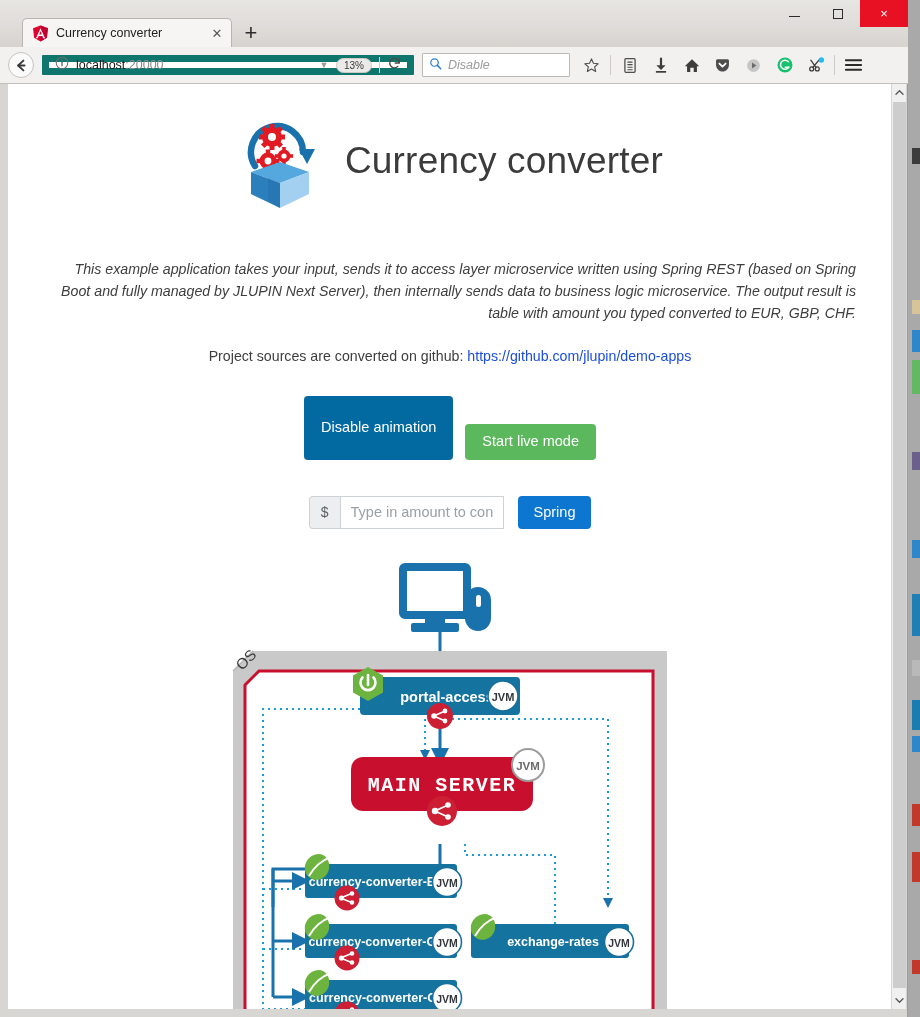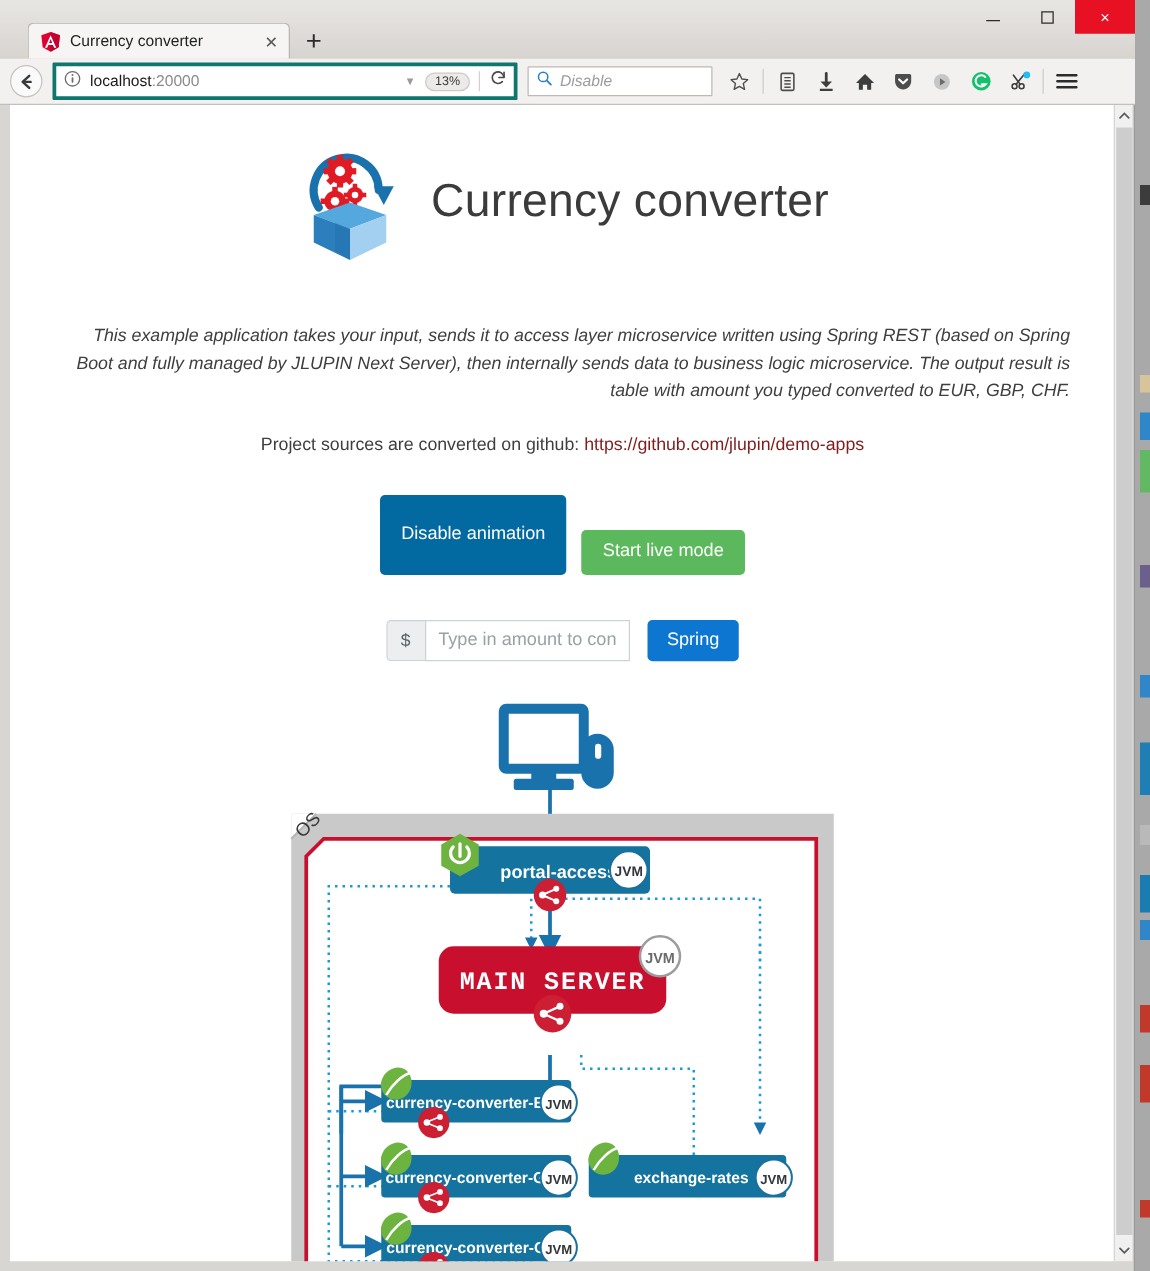--- a/index.html
+++ b/index.html
@@ -62,21 +62,21 @@
     position: absolute; left: 0; top: 47px; width: 908px; height: 37px;
     background: #f3f1ef; border-bottom: 1px solid #c3c0bc;
     display: flex; align-items: center; padding: 0 8px;
   }
   .backbtn {
     width: 26px; height: 26px; border-radius: 50%; border: 1px solid #c6c3bf;
     background: #fbfafa; display: flex; align-items: center; justify-content: center;
     margin-right: 8px; flex: 0 0 26px;
   }
   .urlbar {
-    flex: 0 0 372px; height: 30px; background: #fff; border: 3px solid #0f766e;
+    flex: 0 0 372px; height: 20px; background: #fff; border: 7px solid #0f766e;
     display: flex; align-items: center; padding: 0 2px 0 6px; border-radius: 1px;
   }
   .urlbar .ico-info { flex: 0 0 15px; margin-right: 6px; }
   .url-text { flex: 1 1 auto; font-size: 12.5px; color: #2b2b2b; white-space: nowrap; overflow: hidden; }
   .url-text .host { color: #1b1b1b; }
   .url-text .port { color: #8b8b8b; }
   .url-chev { flex: 0 0 16px; text-align: center; color: #9a9a9a; font-size: 9px; }
   .zoom-badge {
     flex: 0 0 auto; font-size: 10px; color: #3b3b3b; background: #eceae8;
     border: 1px solid #cdcac6; border-radius: 9px; padding: 1px 7px; margin: 0 4px;
@@ -106,21 +106,21 @@
   .hero h1 {
     margin: 0 0 0 22px; font-size: 37px; font-weight: 400; color: #3b3b3b;
     letter-spacing: 0.2px;
   }
 
   .desc {
     margin: 45px auto 0; width: 812px; text-align: right;
     font-size: 14.2px; line-height: 1.55; color: #3e3e3e; font-style: italic;
   }
   .sources { margin: 24px auto 0; text-align: center; font-size: 14.2px; color: #3e3e3e; }
-  .sources a { color: #7f1d1d; text-decoration: none; }
+  .sources a { color: #1d4ed8; text-decoration: none; }
 
   .btn-row { display: flex; justify-content: center; gap: 12px; margin-top: 32px; }
   .btn {
     border: none; border-radius: 4px; color: #fff; font-size: 14.5px;
     padding: 10px 17px; line-height: 1.1; font-family: "Liberation Sans", sans-serif;
   }
   .btn-danger { background: #0369a1; }
   .btn-success { background: #5cb85c; margin-top: 28px; }
 
   .input-row { display: flex; justify-content: center; margin-top: 36px; }

